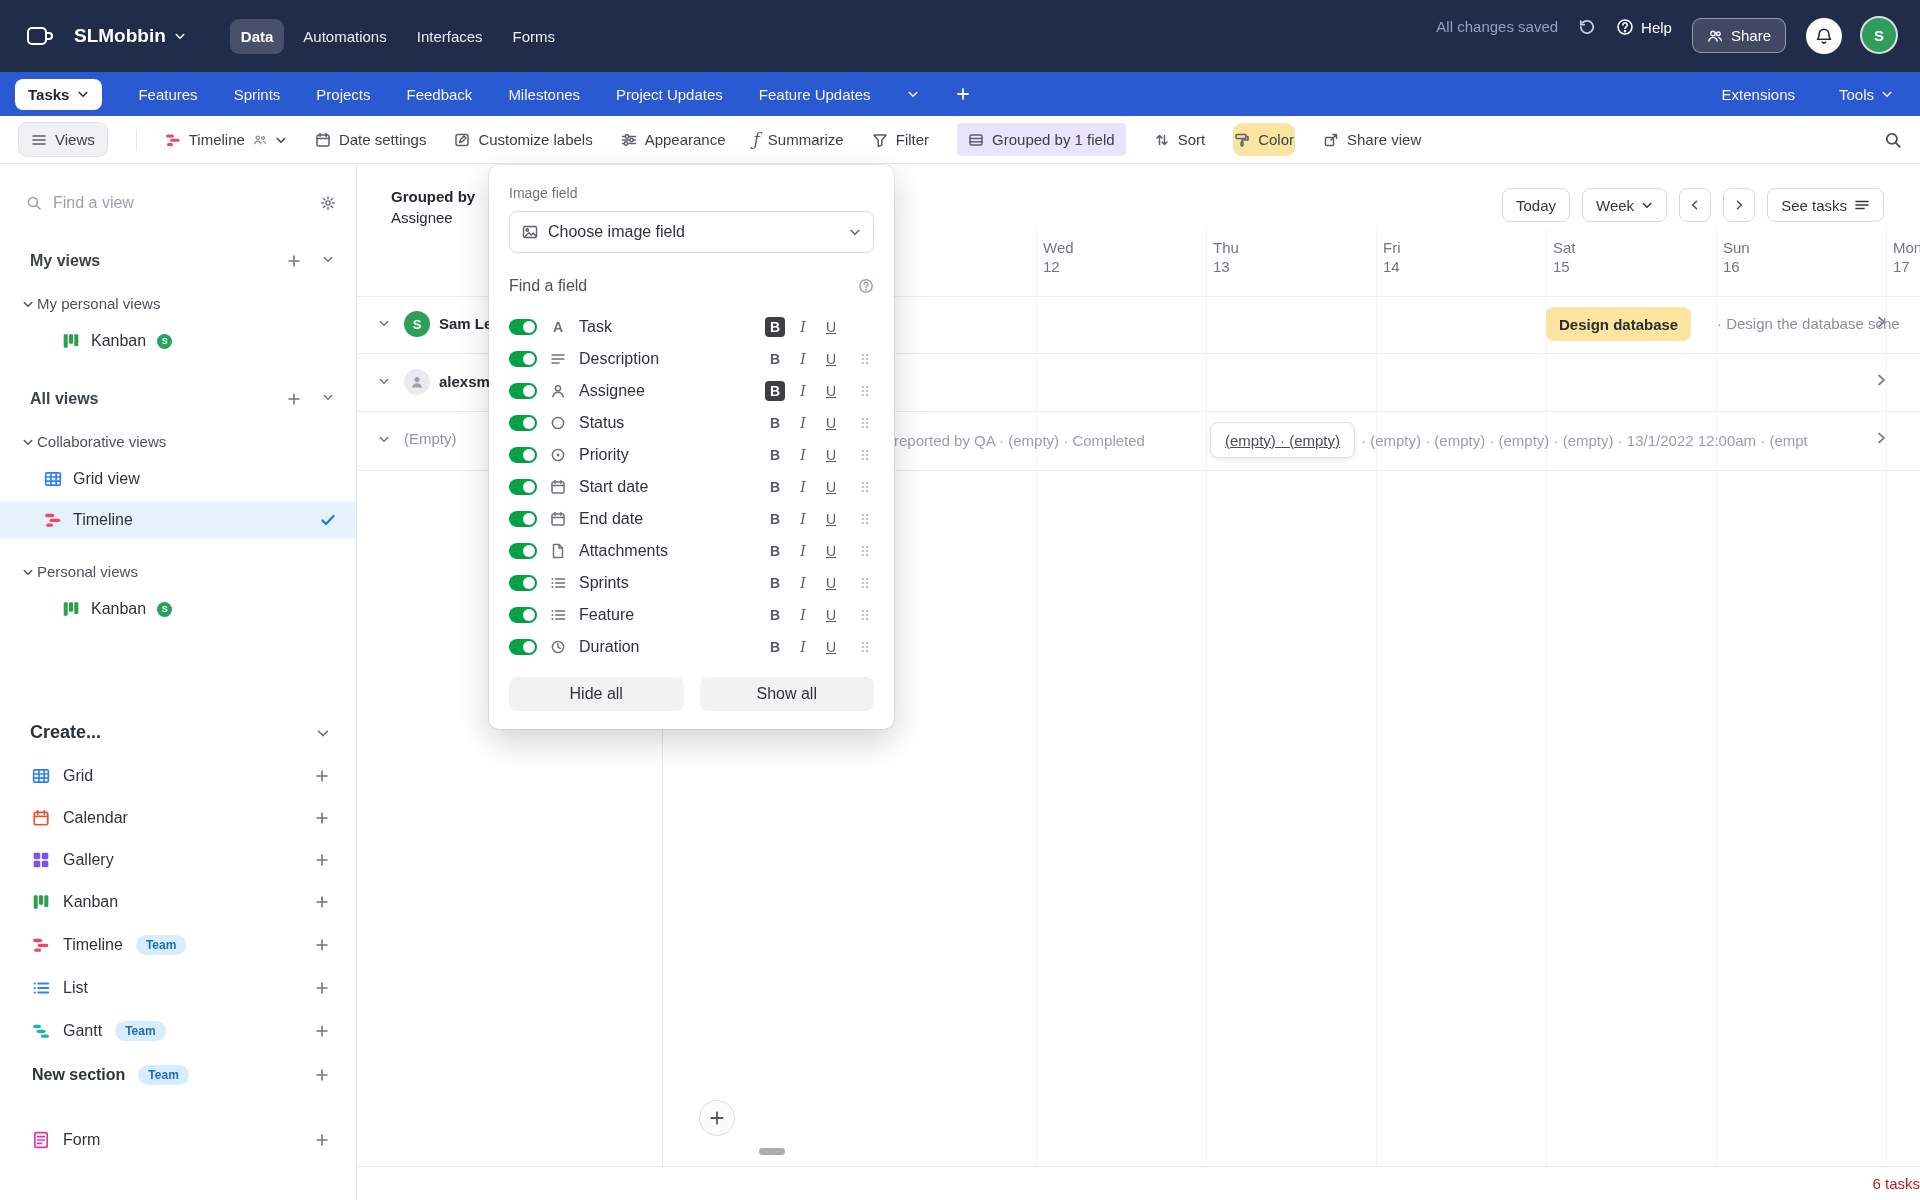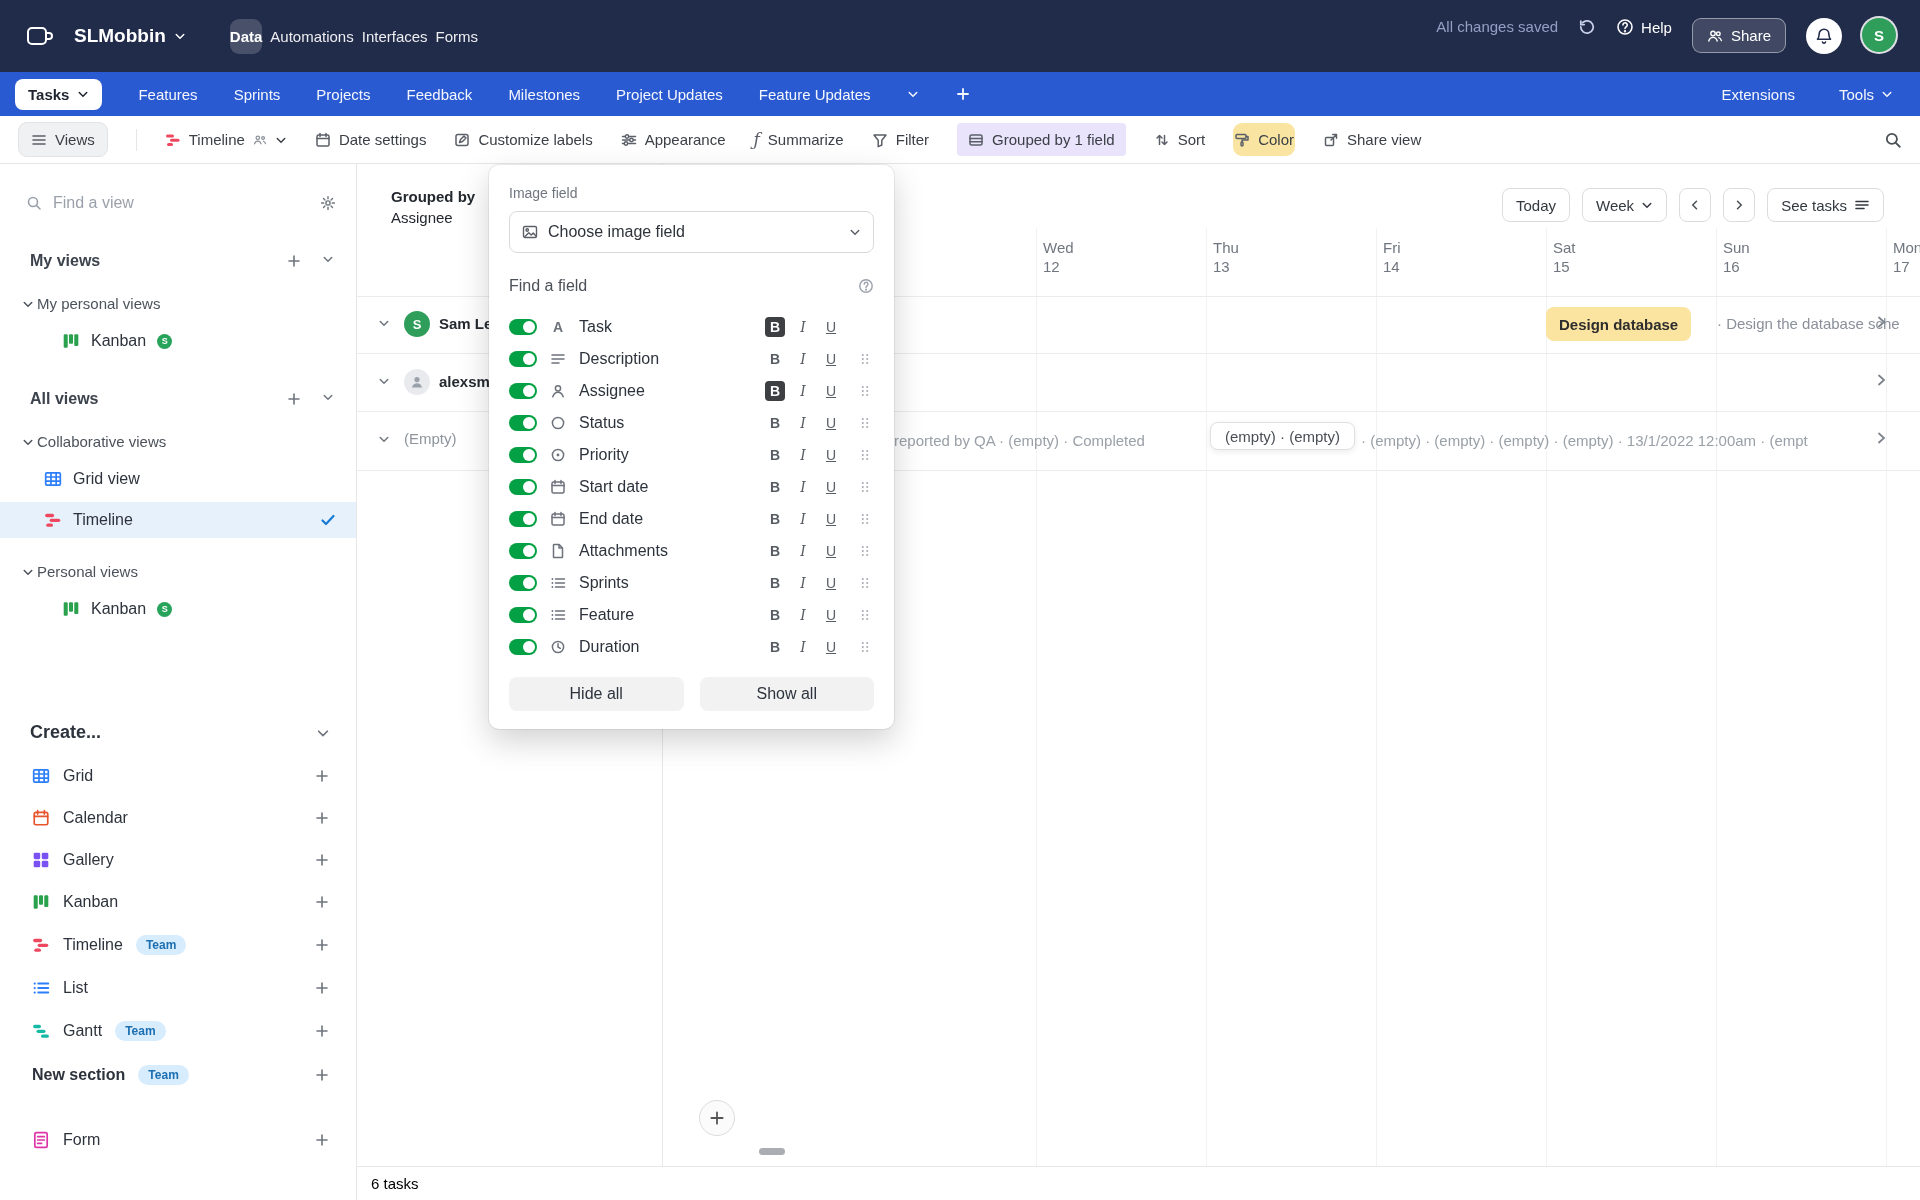--- a/index.html
+++ b/index.html
@@ -14,21 +14,21 @@
   .ic12 { width:12px; height:12px; }
 
   
   .topbar { position:absolute; left:0; top:0; right:0; height:72px; background:#212b4a;
             display:flex; align-items:center; padding:0 24px; color:#fff; }
   .tb-left { display:flex; align-items:center; gap:20px; }
   .logo { width:30px; height:30px; color:#fff; }
   .base-name { display:flex; align-items:center; gap:8px; font-size:19px; font-weight:700; cursor:pointer; }
   .tb-nav { display:flex; align-items:center; gap:8px; margin-left:24px; }
   .nav-pill { background:transparent; border:none; color:rgba(255,255,255,.92); font-size:15px;
-              padding:9px 0; border-radius:9px; font-family:inherit; cursor:pointer; }
+              padding:9px 11px; border-radius:9px; font-family:inherit; cursor:pointer; }
   .nav-pill.active { background:rgba(255,255,255,.18); color:#fff; font-weight:600; }
   .tb-right { margin-left:auto; display:flex; align-items:flex-start; gap:20px; }
   .saved { color:#93a0c4; font-size:15px; }
   .tb-icon-btn { color:#c7d0e8; cursor:pointer; }
   .help { display:flex; align-items:center; gap:7px; font-size:15px; color:#fff; cursor:pointer; }
   .share-btn { display:flex; align-items:center; gap:8px; font-size:15px; color:#fff;
                background:rgba(255,255,255,.14); border:1px solid rgba(255,255,255,.45);
                border-radius:9px; padding:8px 14px; cursor:pointer; font-family:inherit; }
   .bell-btn { width:36px; height:36px; border-radius:50%; background:#fff; color:#212b4a;
               display:flex; align-items:center; justify-content:center; cursor:pointer; border:none; }
@@ -109,29 +109,29 @@
   .g-name { position:absolute; font-size:15px; font-weight:600; color:#252a31; white-space:nowrap; }
   .g-empty { position:absolute; font-size:15px; color:#8f959d; }
   .task-card { position:absolute; left:1189px; top:143px; height:34px; background:#fbe3a0;
                border-radius:8px; display:flex; align-items:center; padding:0 13px; font-size:15px;
                font-weight:700; color:#2d2d2d; cursor:pointer; white-space:nowrap; }
   .card-after { position:absolute; left:1360px; top:151px; font-size:15px; color:#8a9099;
                 white-space:nowrap; width:200px; overflow:hidden; }
   .row-more { position:absolute; left:1516px; color:#7d838c; cursor:pointer; }
   .e-left { position:absolute; left:537px; top:268px; font-size:15px; color:#9aa0a8; white-space:nowrap;
             width:312px; overflow:hidden; }
-  .e-pill { position:absolute; left:853px; top:258px; height:28px; background:#fff;
+  .e-pill { position:absolute; left:853px; top:258px; height:36px; background:#fff;
             border:1px solid #e0e0e0; border-radius:8px; box-shadow:0 2px 6px rgba(0,0,0,.08);
             display:flex; align-items:center; padding:0 14px; font-size:15px; color:#4a4e55;
-            white-space:nowrap; cursor:pointer; }
+            white-space:nowrap; cursor:pointer;text-decoration:underline; }
   .e-right { position:absolute; left:1004px; top:268px; font-size:15px; color:#9aa0a8;
              white-space:nowrap; width:490px; overflow:hidden; }
   .tl-footer { position:absolute; left:0; right:0; top:1002px; height:34px; background:#fff;
                border-top:1px solid #e8e8e8; display:flex; align-items:center; padding-left:14px;
-               font-size:15px; color:#000000; }
+               font-size:15px; color:#b91c1c;justify-content:flex-end; }
   .add-record { position:absolute; left:342px; top:936px; width:36px; height:36px; border-radius:50%;
                 background:#fbfbfb; border:1px solid #dcdcdc; color:#555; display:flex;
                 align-items:center; justify-content:center; cursor:pointer; }
   .hscroll { position:absolute; left:402px; top:984px; width:26px; height:7px; border-radius:4px;
              background:#aaadb2; cursor:grab; }
 
   
   .panel { position:absolute; left:489px; top:165px; width:405px; background:#fff; border-radius:10px;
            box-shadow:0 0 0 1px rgba(0,0,0,.06), 0 12px 32px rgba(0,0,0,.18); z-index:60;
            padding:20px 20px 18px; }

